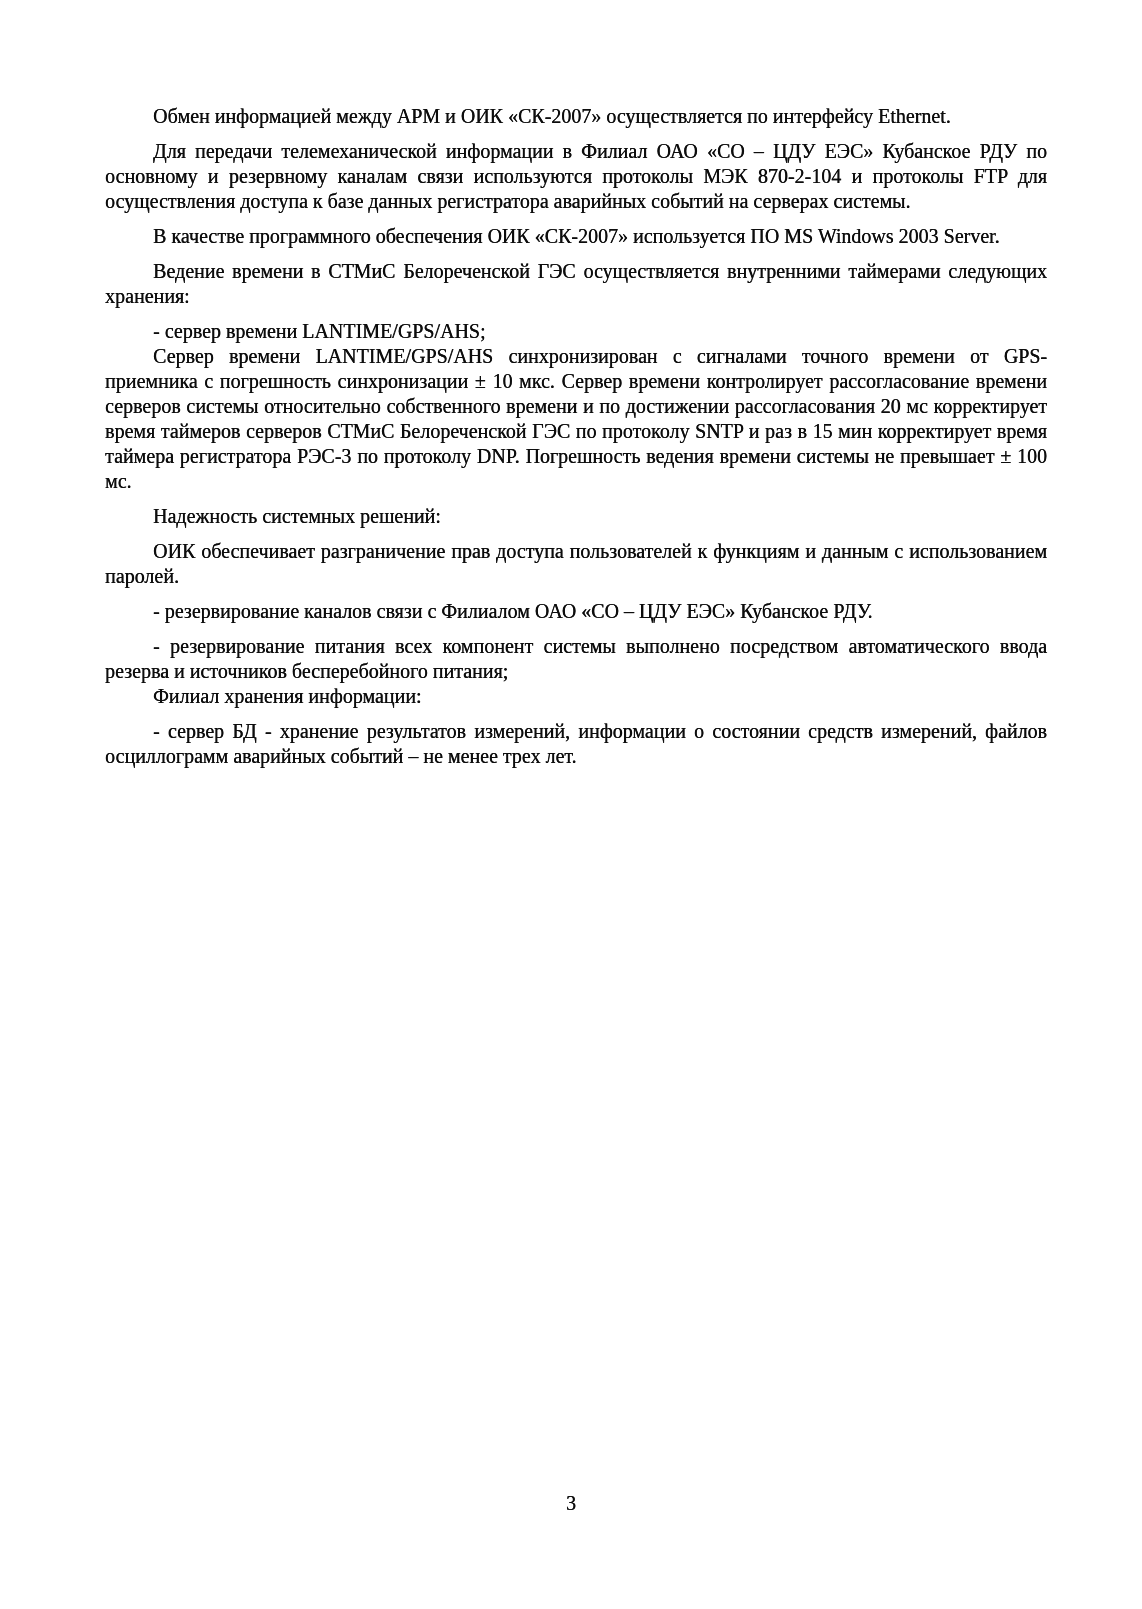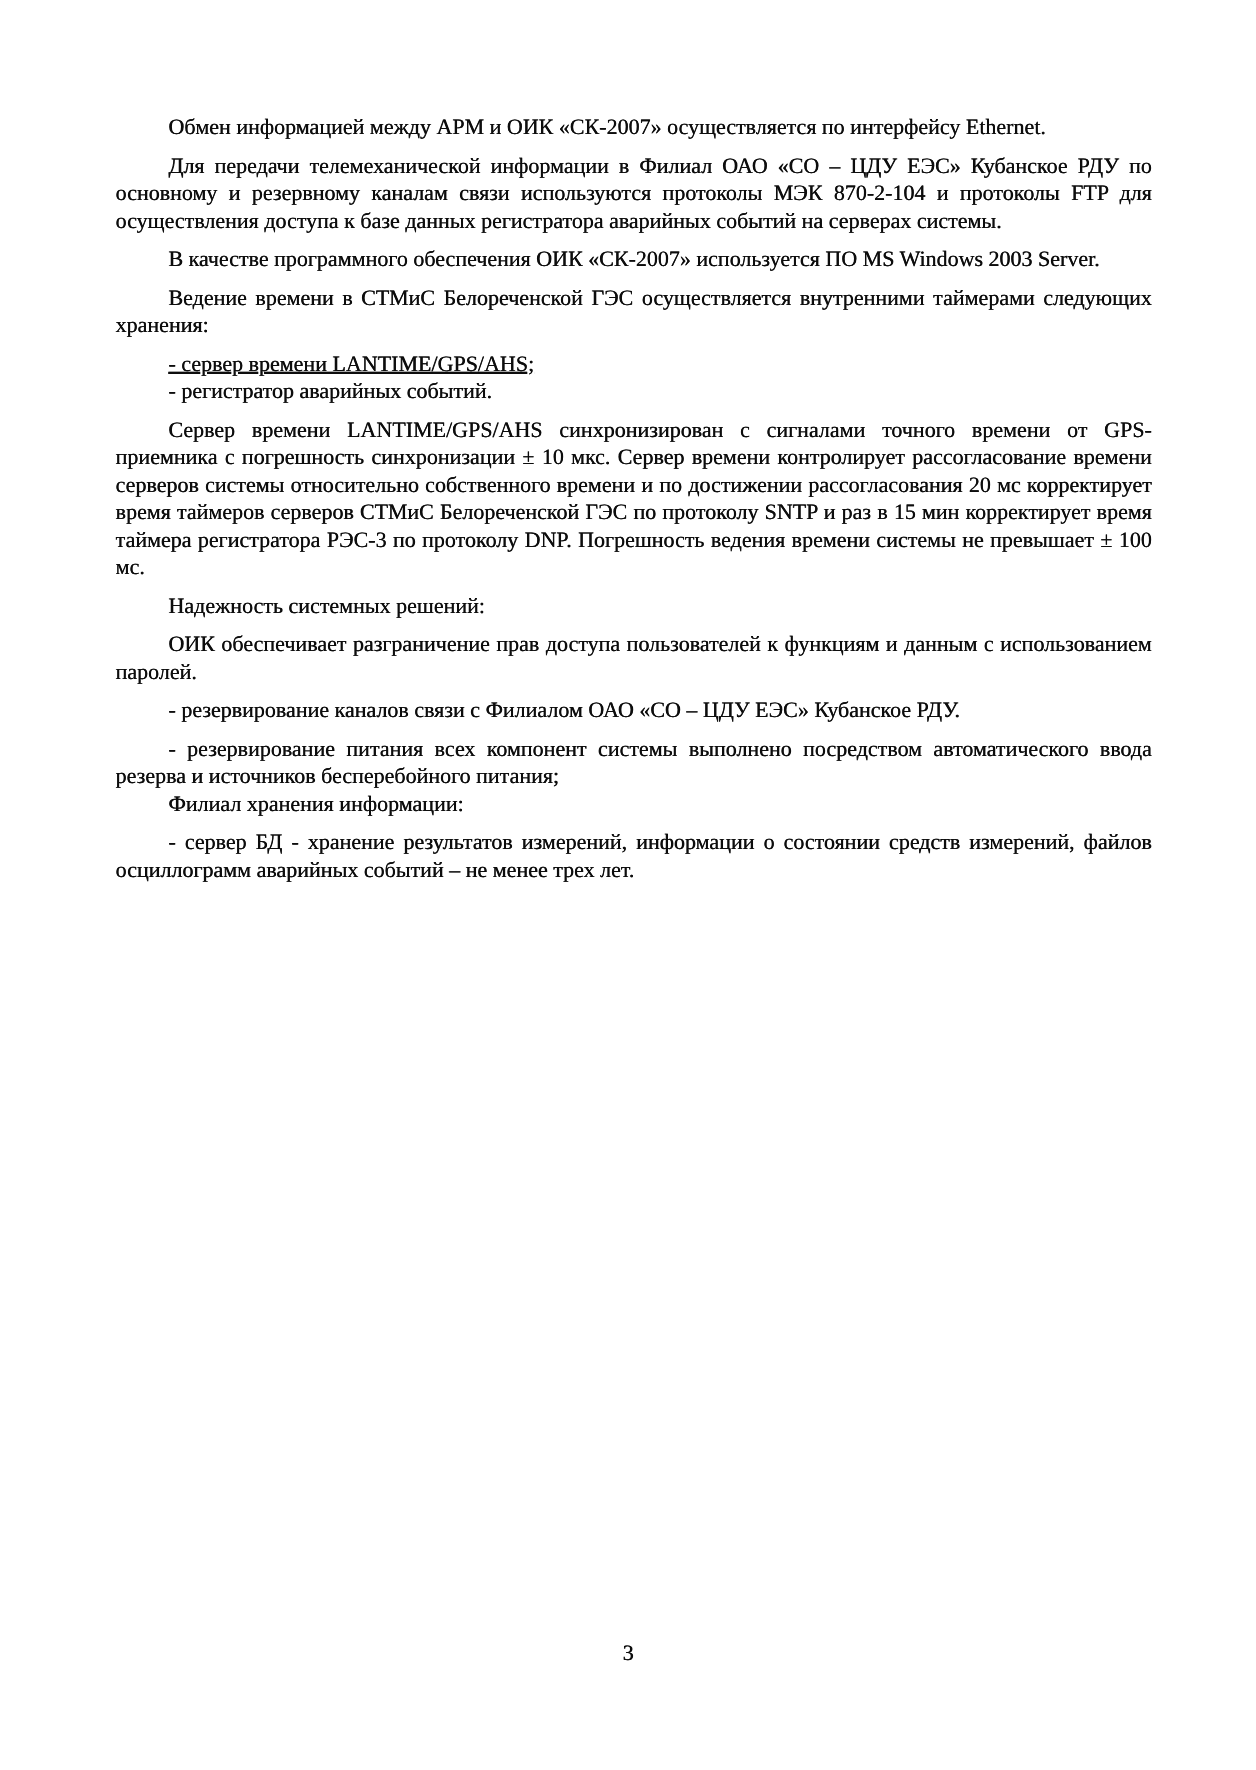--- a/index.html
+++ b/index.html
@@ -29,21 +29,20 @@
     line-height: 25px;
     text-align: justify;
     text-indent: 48px;
     text-shadow: 0.3px 0 0 #0d0d0d;
     hyphens: auto;
     -webkit-hyphens: auto;
   }
   .content p.li {
     margin: 0;
     text-align: left;
-    text-decoration: underline;
   }
   .content p.li-last {
     margin: 0 0 10px 0;
     text-align: left;
   }
   .content p.dash-para {
     text-indent: 48px;
   }
   .page-number {
     position: absolute;
@@ -60,21 +59,20 @@
 </head>
 <body>
 
 <div class="page">
   <div class="content">
     <p>Обмен информацией между АРМ и ОИК «СК-2007» осуществляется по интерфейсу Ethernet.</p>
     <p>Для передачи телемеханической информации в Филиал ОАО «СО – ЦДУ ЕЭС» Кубанское РДУ по основному и резервному каналам связи используются протоколы МЭК 870-2-104 и протоколы FTP для осуществления доступа к базе данных регистратора аварийных событий на серверах системы.</p>
     <p>В качестве программного обеспечения ОИК «СК-2007» используется ПО MS Windows 2003 Server.</p>
     <p>Ведение времени в СТМиС Белореченской ГЭС осуществляется внутренними таймерами следующих хранения:</p>
     <p class="li">- сервер времени LANTIME/GPS/AHS;</p>
-    <p class="li-last">- регистратор аварийных событий.</p>
     <p>Сервер времени LANTIME/GPS/AHS синхронизирован с сигналами точного времени от GPS-приемника с погрешность синхронизации ± 10 мкс. Сервер времени контролирует рассогласование времени серверов системы относительно собственного времени и по достижении рассогласования 20 мс корректирует время таймеров серверов СТМиС Белореченской ГЭС по протоколу SNTP и раз в 15 мин корректирует время таймера регистратора РЭС-3 по протоколу DNP. Погрешность ведения времени системы не превышает ± 100 мс.</p>
     <p>Надежность системных решений:</p>
     <p>ОИК обеспечивает разграничение прав доступа пользователей к функциям и данным с использованием паролей.</p>
     <p class="dash-para">- резервирование каналов связи с Филиалом ОАО «СО – ЦДУ ЕЭС» Кубанское РДУ.</p>
     <p class="dash-para" style="margin:0;">- резервирование питания всех компонент системы выполнено посредством автоматического ввода резерва и источников бесперебойного питания;</p>
     <p>Филиал хранения информации:</p>
     <p class="dash-para">- сервер БД - хранение результатов измерений, информации о состоянии средств измерений, файлов осциллограмм аварийных событий – не менее трех лет.</p>
   </div>
   <div class="page-number">3</div>
 </div>

